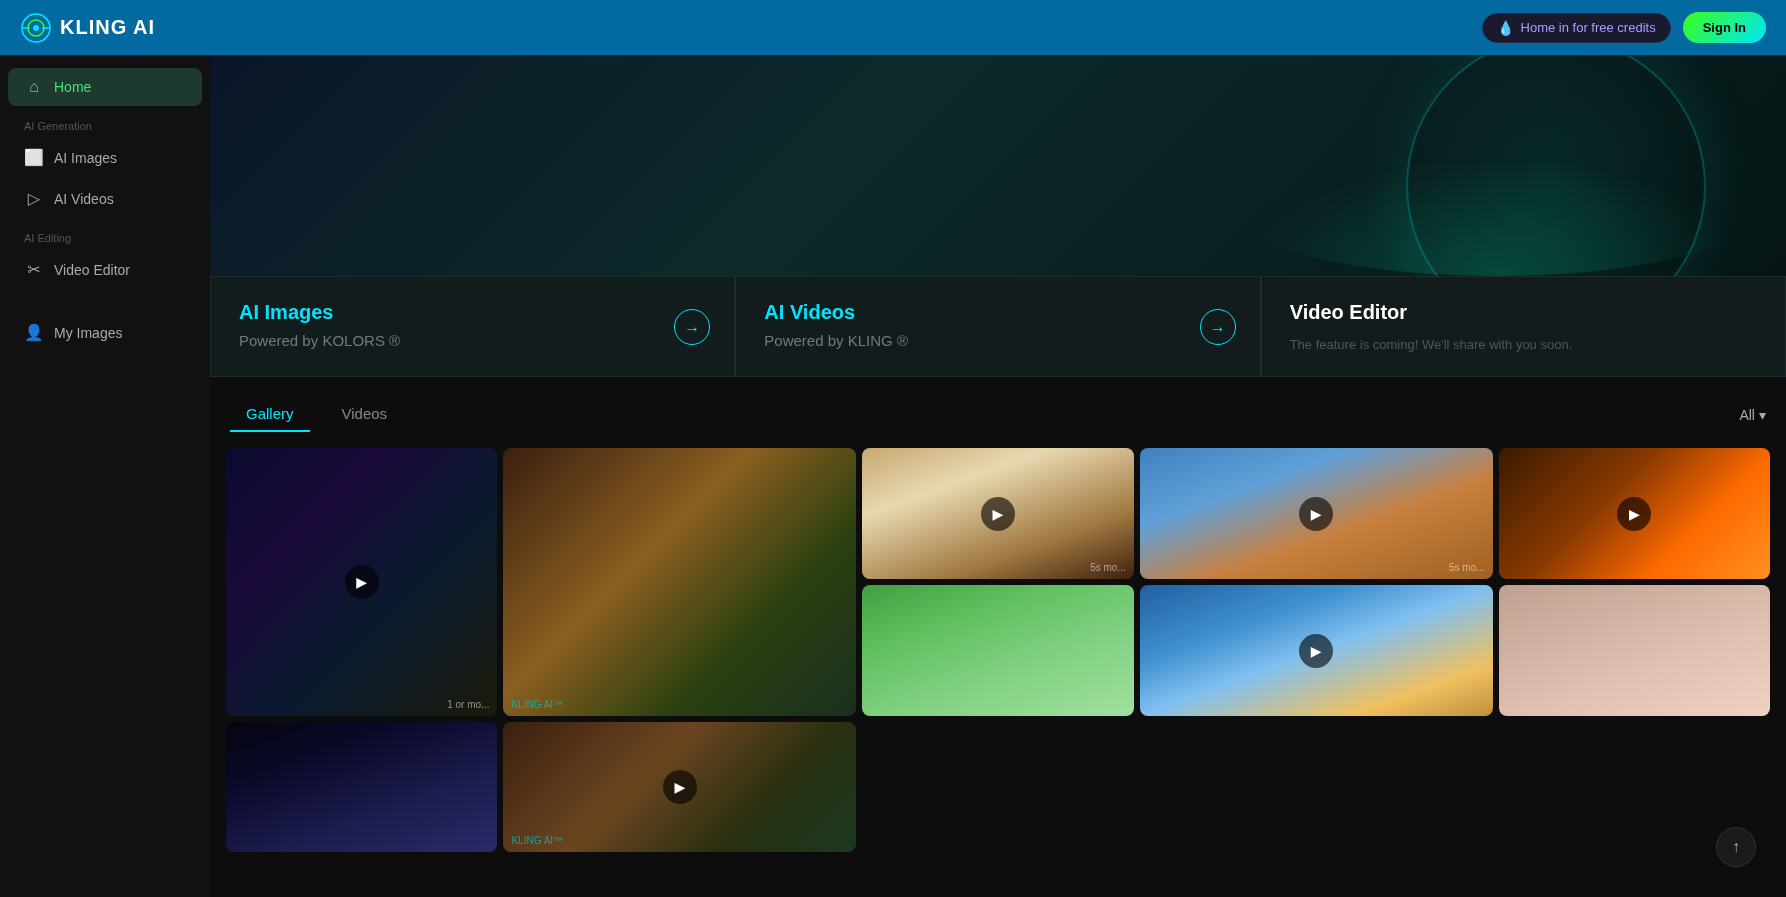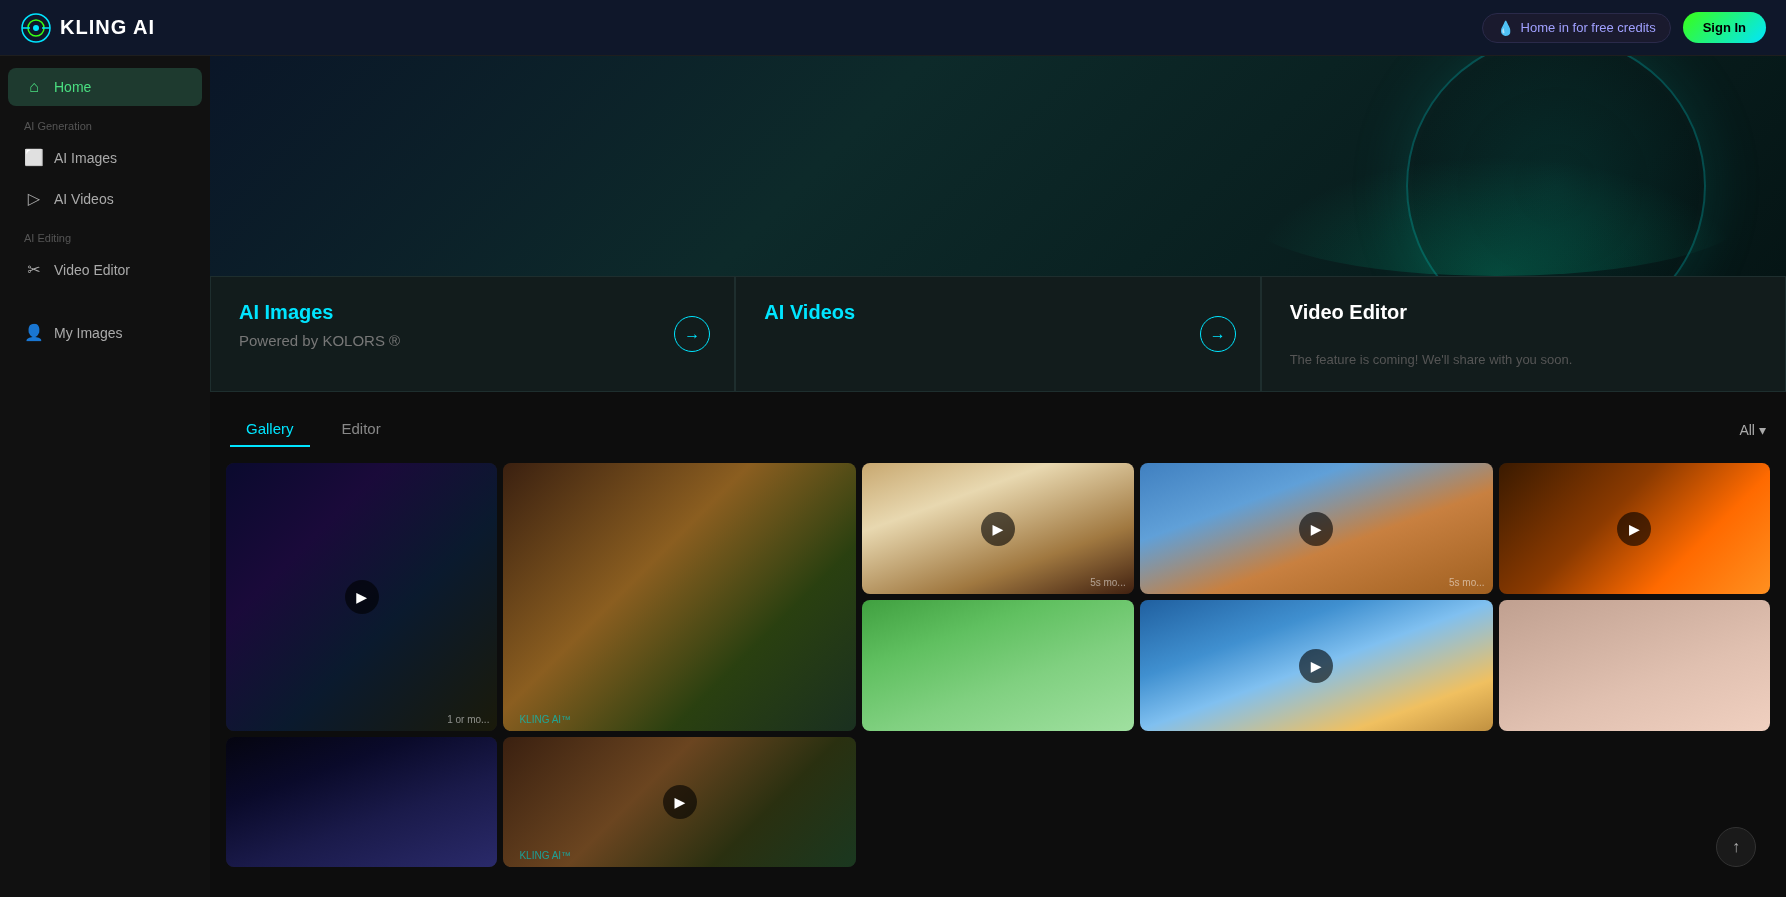--- a/index.html
+++ b/index.html
@@ -13,21 +13,21 @@
       overflow: hidden;
     }
 
     
     .topnav {
       display: flex;
       align-items: center;
       justify-content: space-between;
       padding: 0 20px;
       height: 56px;
-      background: #0f172a;
+      background: #0369a1;
       border-bottom: 1px solid #1e1e1e;
       flex-shrink: 0;
       z-index: 10;
     }
     .logo {
       display: flex;
       align-items: center;
       gap: 8px;
     }
     .logo-icon {
@@ -189,21 +189,21 @@
       font-weight: 700;
       color: #00e5ff;
     }
     .card-subtitle {
       font-size: 15px;
       color: #777;
     }
     .card-desc {
       font-size: 13px;
       color: #888;
-      margin-top: 20px;
+      margin-top: 5px;
     }
     .card-arrow {
       position: absolute;
       right: 24px;
       top: 50%;
       transform: translateY(-50%);
       width: 36px;
       height: 36px;
       border: 1.5px solid #00e5ff;
       border-radius: 50%;
@@ -310,21 +310,20 @@
       right: 8px;
       font-size: 10px;
       color: rgba(255,255,255,0.5);
     }
     .watermark {
       position: absolute;
       bottom: 6px;
       left: 8px;
       font-size: 10px;
       color: rgba(0,200,200,0.7);
-      margin-left: 8px;
     }
 
     
     .scroll-top {
       position: fixed;
       bottom: 30px;
       right: 30px;
       width: 40px;
       height: 40px;
       background: #1a1a1a;
@@ -401,33 +400,34 @@
     </div>
 
     <div class="cards-row">
       <div class="feature-card">
         <div class="card-title">AI Images</div>
         <div class="card-subtitle">Powered by KOLORS ®</div>
         <div class="card-arrow">→</div>
       </div>
       <div class="feature-card">
         <div class="card-title">AI Videos</div>
+        <div class="card-subtitle">Powered by KLING ®</div>
         <div class="card-arrow">→</div>
       </div>
       <div class="feature-card">
         <div class="card-title" style="color:#fff;">Video Editor</div>
         <div class="card-desc card-coming">The feature is coming! We'll share with you soon.</div>
       </div>
     </div>
 
     <div class="gallery-section">
       <div class="gallery-header">
         <div class="gallery-tabs">
           <div class="gallery-tab active">Gallery</div>
-          <div class="gallery-tab">Editor</div>
+          <div class="gallery-tab">Videos</div>
         </div>
         <div class="all-btn">
           <span>All</span>
           <span>▾</span>
         </div>
       </div>
 
       <div class="gallery-grid">
 
         <div class="gallery-item tall" style="grid-row: span 2;">

